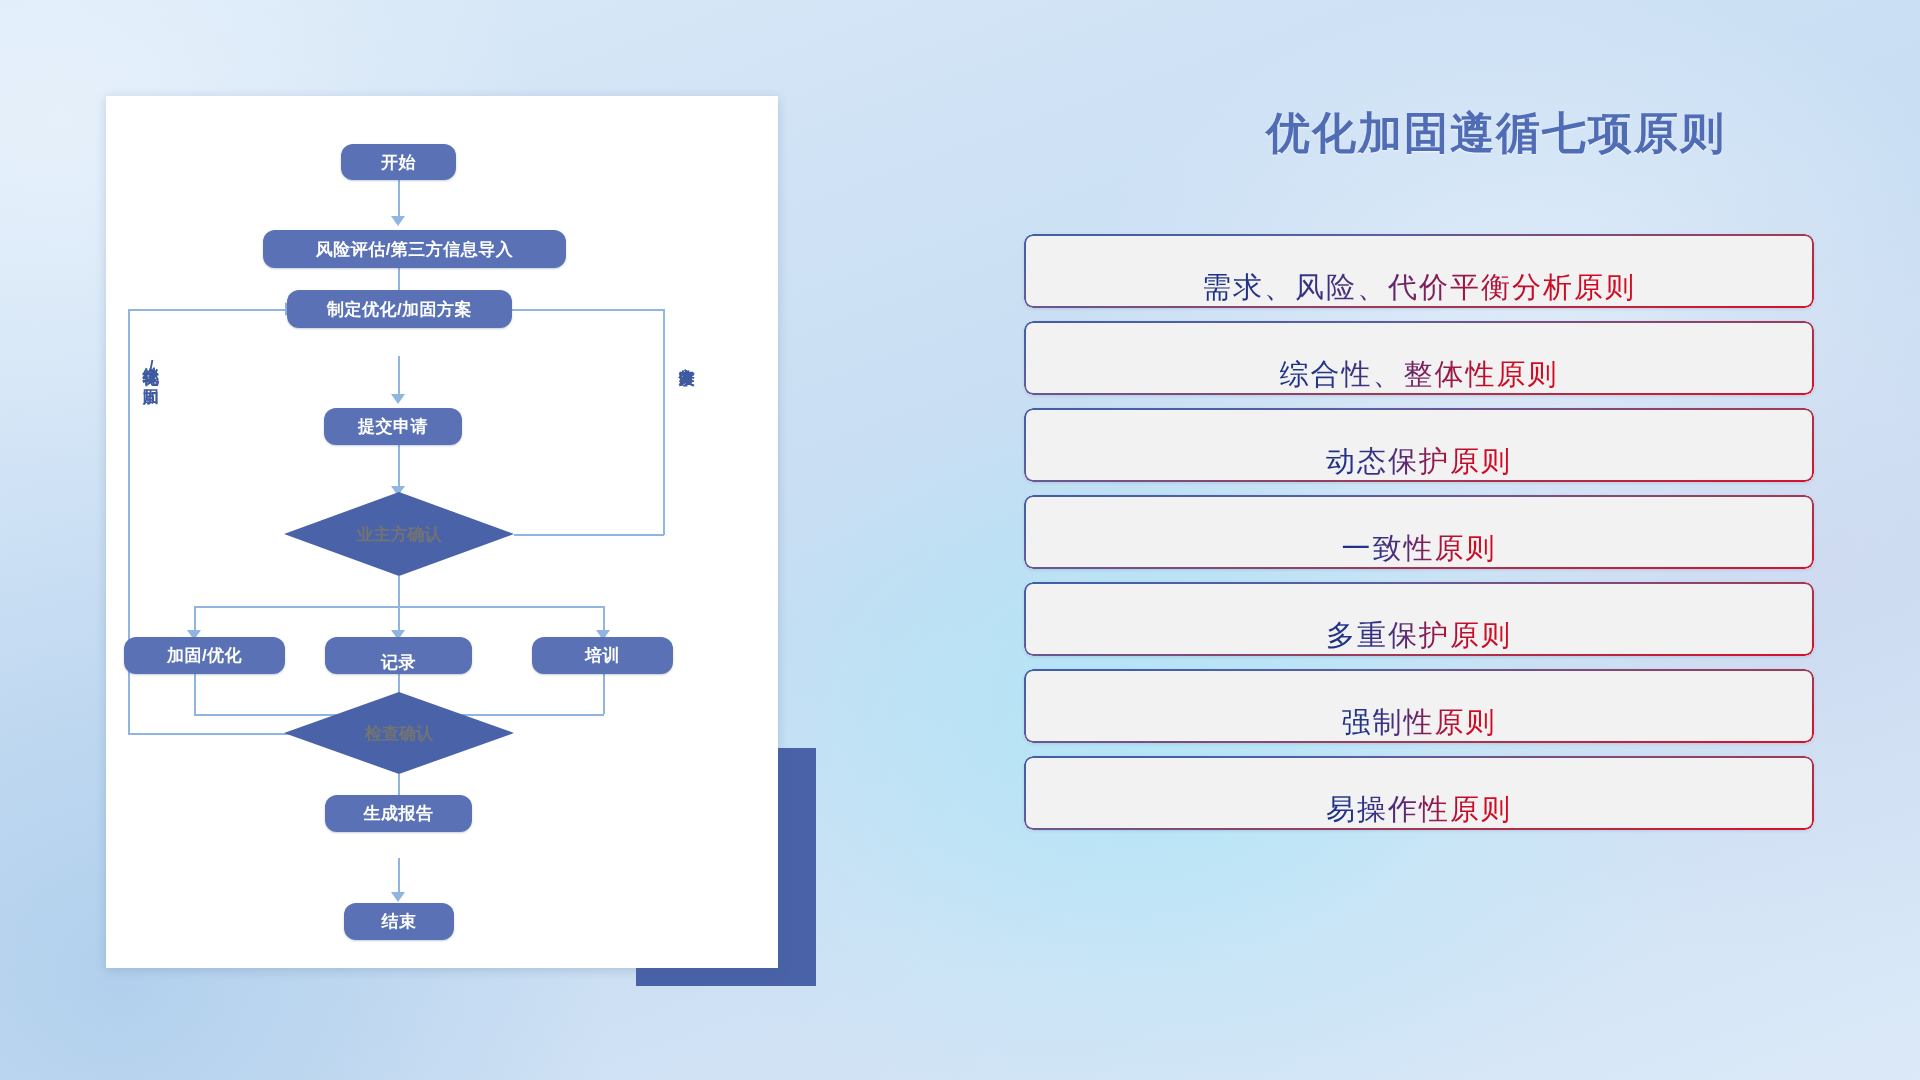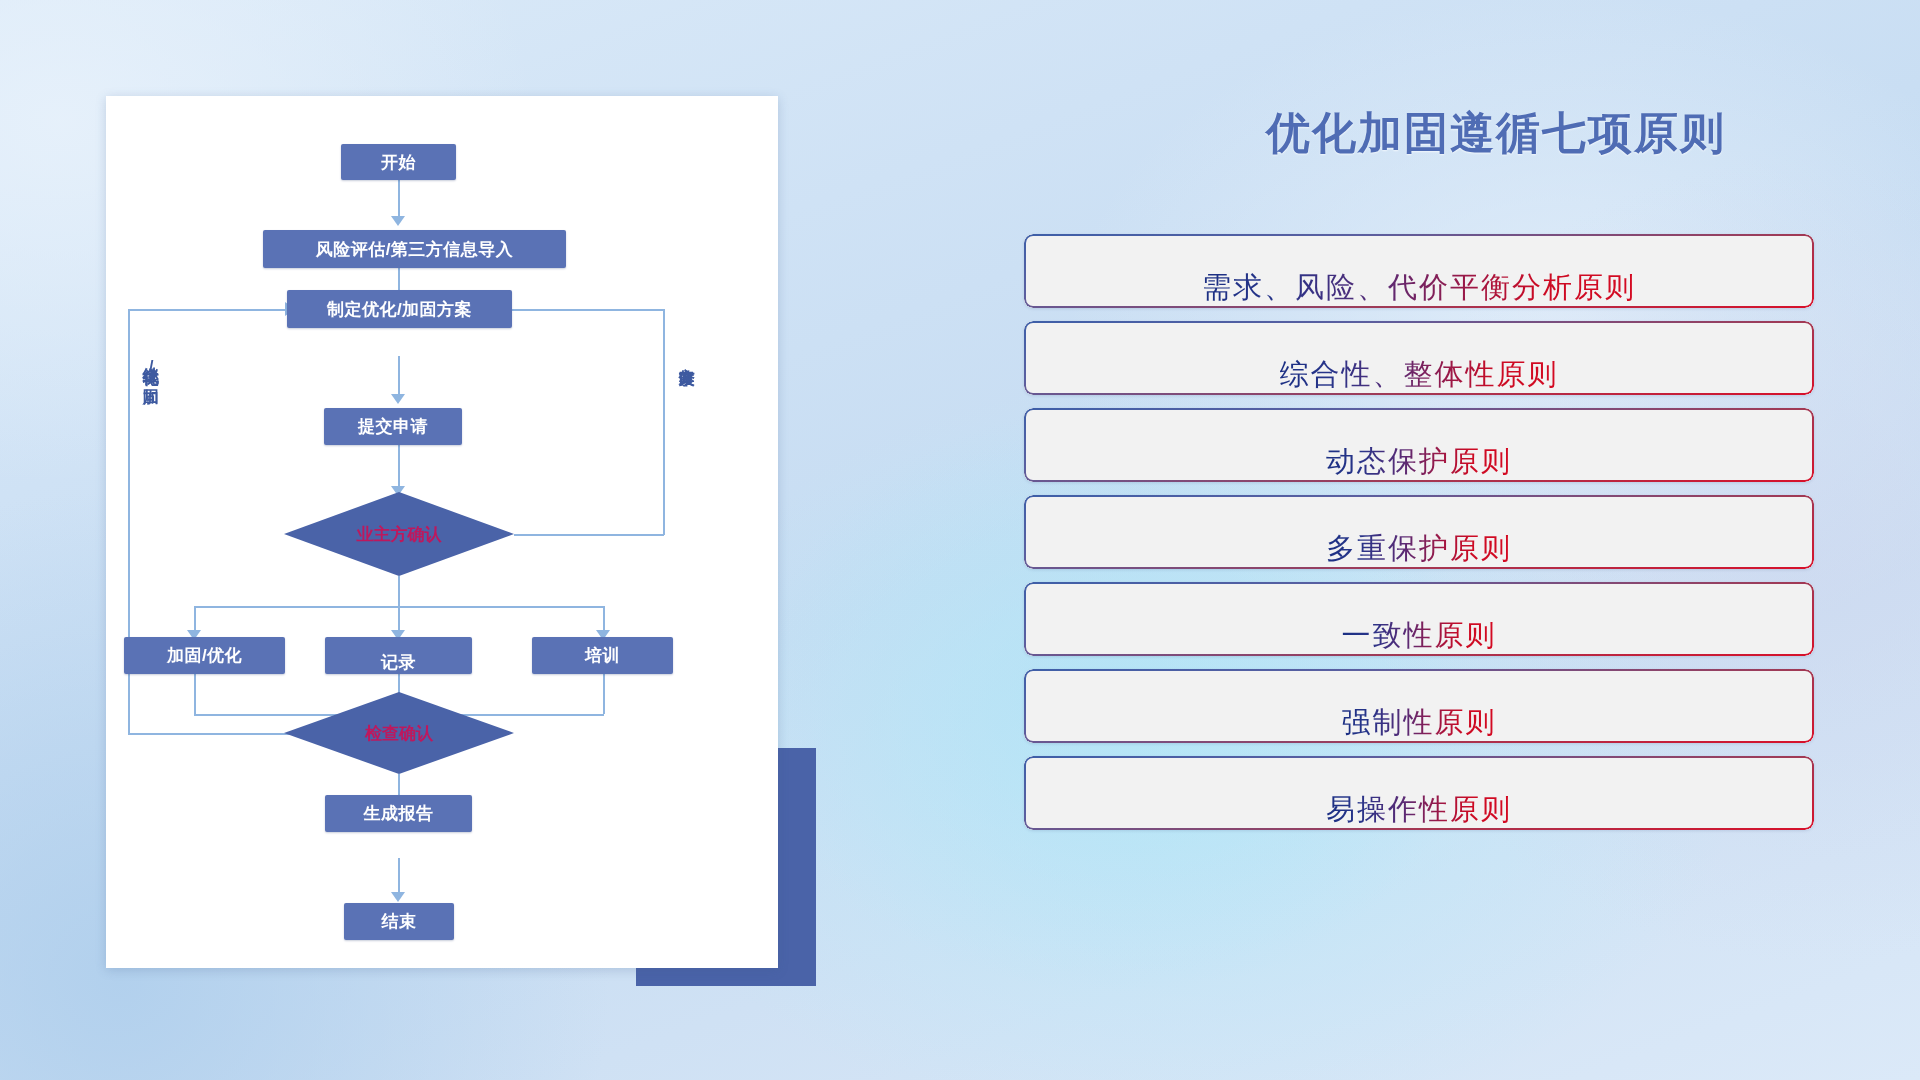--- a/index.html
+++ b/index.html
@@ -51,21 +51,21 @@
     width: 672px; height: 872px;
     background: #ffffff;
     box-shadow: 0 2px 10px rgba(60,90,140,0.22);
   }
   .chart-inner { position: relative; width: 100%; height: 100%; }
 
   
   .node {
     position: absolute;
     background: #5a72b5;
-    border-radius: 2px;
+    border-radius: 12px;
     color: #ffffff;
     font-weight: bold;
     display: flex;
     align-items: center;
     justify-content: center;
     letter-spacing: .5px;
     box-shadow: 0 1px 2px rgba(40,60,110,0.25);
     white-space: nowrap;
   }
   .node.sm { font-size: 17px; }
@@ -79,21 +79,21 @@
     justify-content: center;
   }
   .diamond .dshape {
     position: absolute;
     left: 0; top: 0; width: 100%; height: 100%;
     background: #4a63a8;
     clip-path: polygon(50% 0%, 100% 50%, 50% 100%, 0% 50%);
   }
   .diamond .dlabel {
     position: relative;
-    color: #be185d;
+    color: #737373;
     font-size: 17px;
     font-weight: bold;
     white-space: nowrap;
   }
 
   
   .ln {
     position: absolute;
     background: #8fb5e0;
   }
@@ -308,28 +308,28 @@
 
     <div class="pbox">
       <span class="ptext">综合性、整体性原则</span>
     </div>
 
     <div class="pbox">
       <span class="ptext">动态保护原则</span>
     </div>
 
     <div class="pbox">
+      <span class="ptext">一致性原则</span>
+    </div>
+
+    <div class="pbox">
       <span class="ptext">多重保护原则</span>
     </div>
 
     <div class="pbox">
-      <span class="ptext">一致性原则</span>
-    </div>
-
-    <div class="pbox">
       <span class="ptext">强制性原则</span>
     </div>
 
     <div class="pbox">
       <span class="ptext">易操作性原则</span>
     </div>
 
   </div>
 
 </div>

